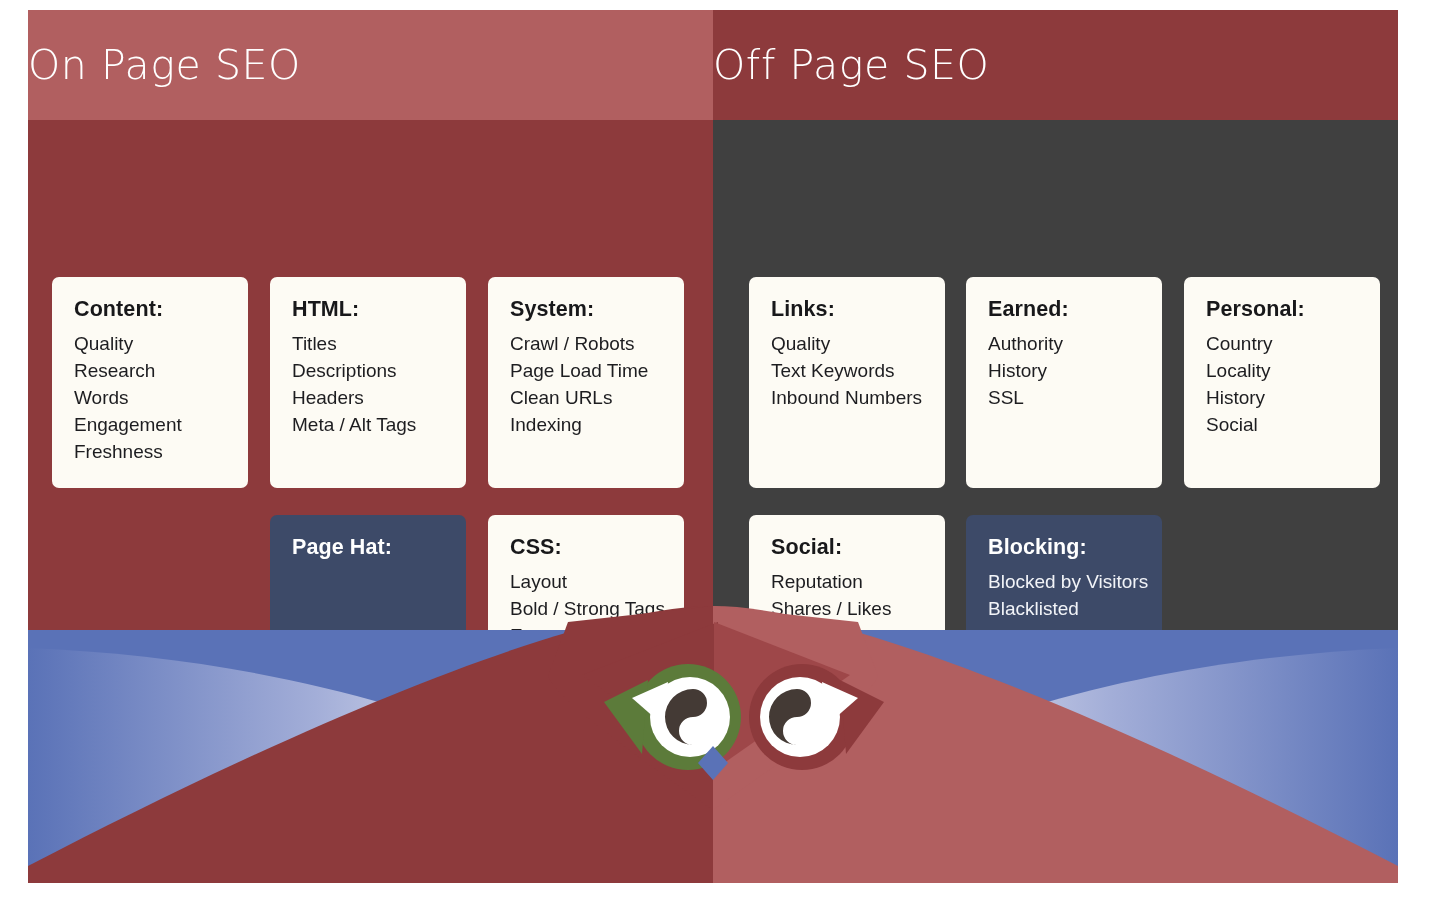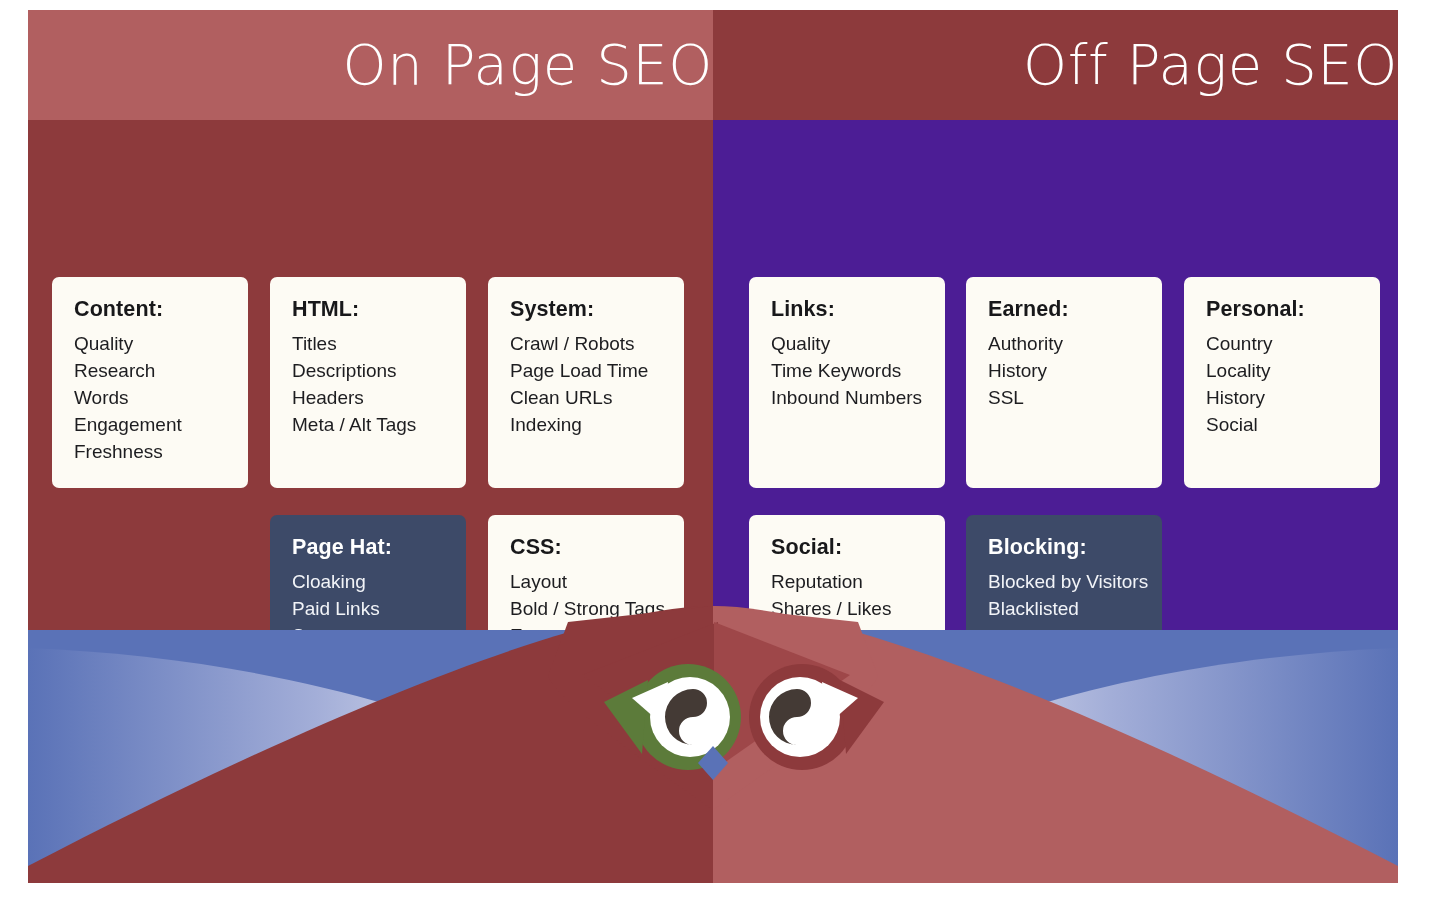--- a/index.html
+++ b/index.html
@@ -20,28 +20,28 @@
   .panel{position:absolute;top:0;width:50%;height:620px;overflow:hidden;}
   .panel.left{left:0;}
   .panel.right{left:50%;}
 
   .hdr{position:absolute;left:0;top:0;width:100%;height:110px;}
   .panel.left  .hdr{background:#b15f60;}
   .panel.right .hdr{background:#8d3a3c;}
 
   .body{position:absolute;left:0;top:110px;width:100%;height:510px;}
   .panel.left  .body{background:#8d3a3c;padding-left:47px;}
-  .panel.right .body{background:#4c1d95;padding-left:22px;}
+  .panel.right .body{background:#404040;padding-left:22px;}
 
   .hdr-title{
     position:absolute;left:0;right:0;top:50%;
     transform:translateY(-50%);
-    text-align:right;
+    text-align:left;
     color:#ffffff;
-    font-size:56px;
+    font-size:41px;
     font-weight:300;
     letter-spacing:.6px;
     line-height:1;
     font-family:"DejaVu Sans", sans-serif;
   }
 
   
   .card{
     position:absolute;
     border-radius:7px;
@@ -141,26 +141,20 @@
         <ul>
           <li>Crawl / Robots</li>
           <li>Page Load Time</li>
           <li>Clean URLs</li>
           <li>Indexing</li>
         </ul>
       </div>
 
       <div class="card r2 col2 dark">
         <div class="c-title">Page Hat:</div>
-        <ul>
-          <li>Cloaking</li>
-          <li>Paid Links</li>
-          <li>Spam</li>
-
-        </ul>
       </div>
 
       <div class="card r2 col3">
         <div class="c-title">CSS:</div>
         <ul>
           <li>Layout</li>
           <li>Bold / Strong Tags</li>
           <li>Em tags</li>
         </ul>
       </div>
@@ -171,21 +165,21 @@
   <div class="panel right">
     <div class="hdr">
       <div class="hdr-title">Off Page SEO</div>
     </div>
     <div class="body">
 
       <div class="card r1 col1">
         <div class="c-title">Links:</div>
         <ul>
           <li>Quality</li>
-          <li>Time Keywords</li>
+          <li>Text Keywords</li>
           <li>Inbound Numbers</li>
         </ul>
       </div>
 
       <div class="card r1 col2">
         <div class="c-title">Earned:</div>
         <ul>
           <li>Authority</li>
           <li>History</li>
           <li>SSL</li>

